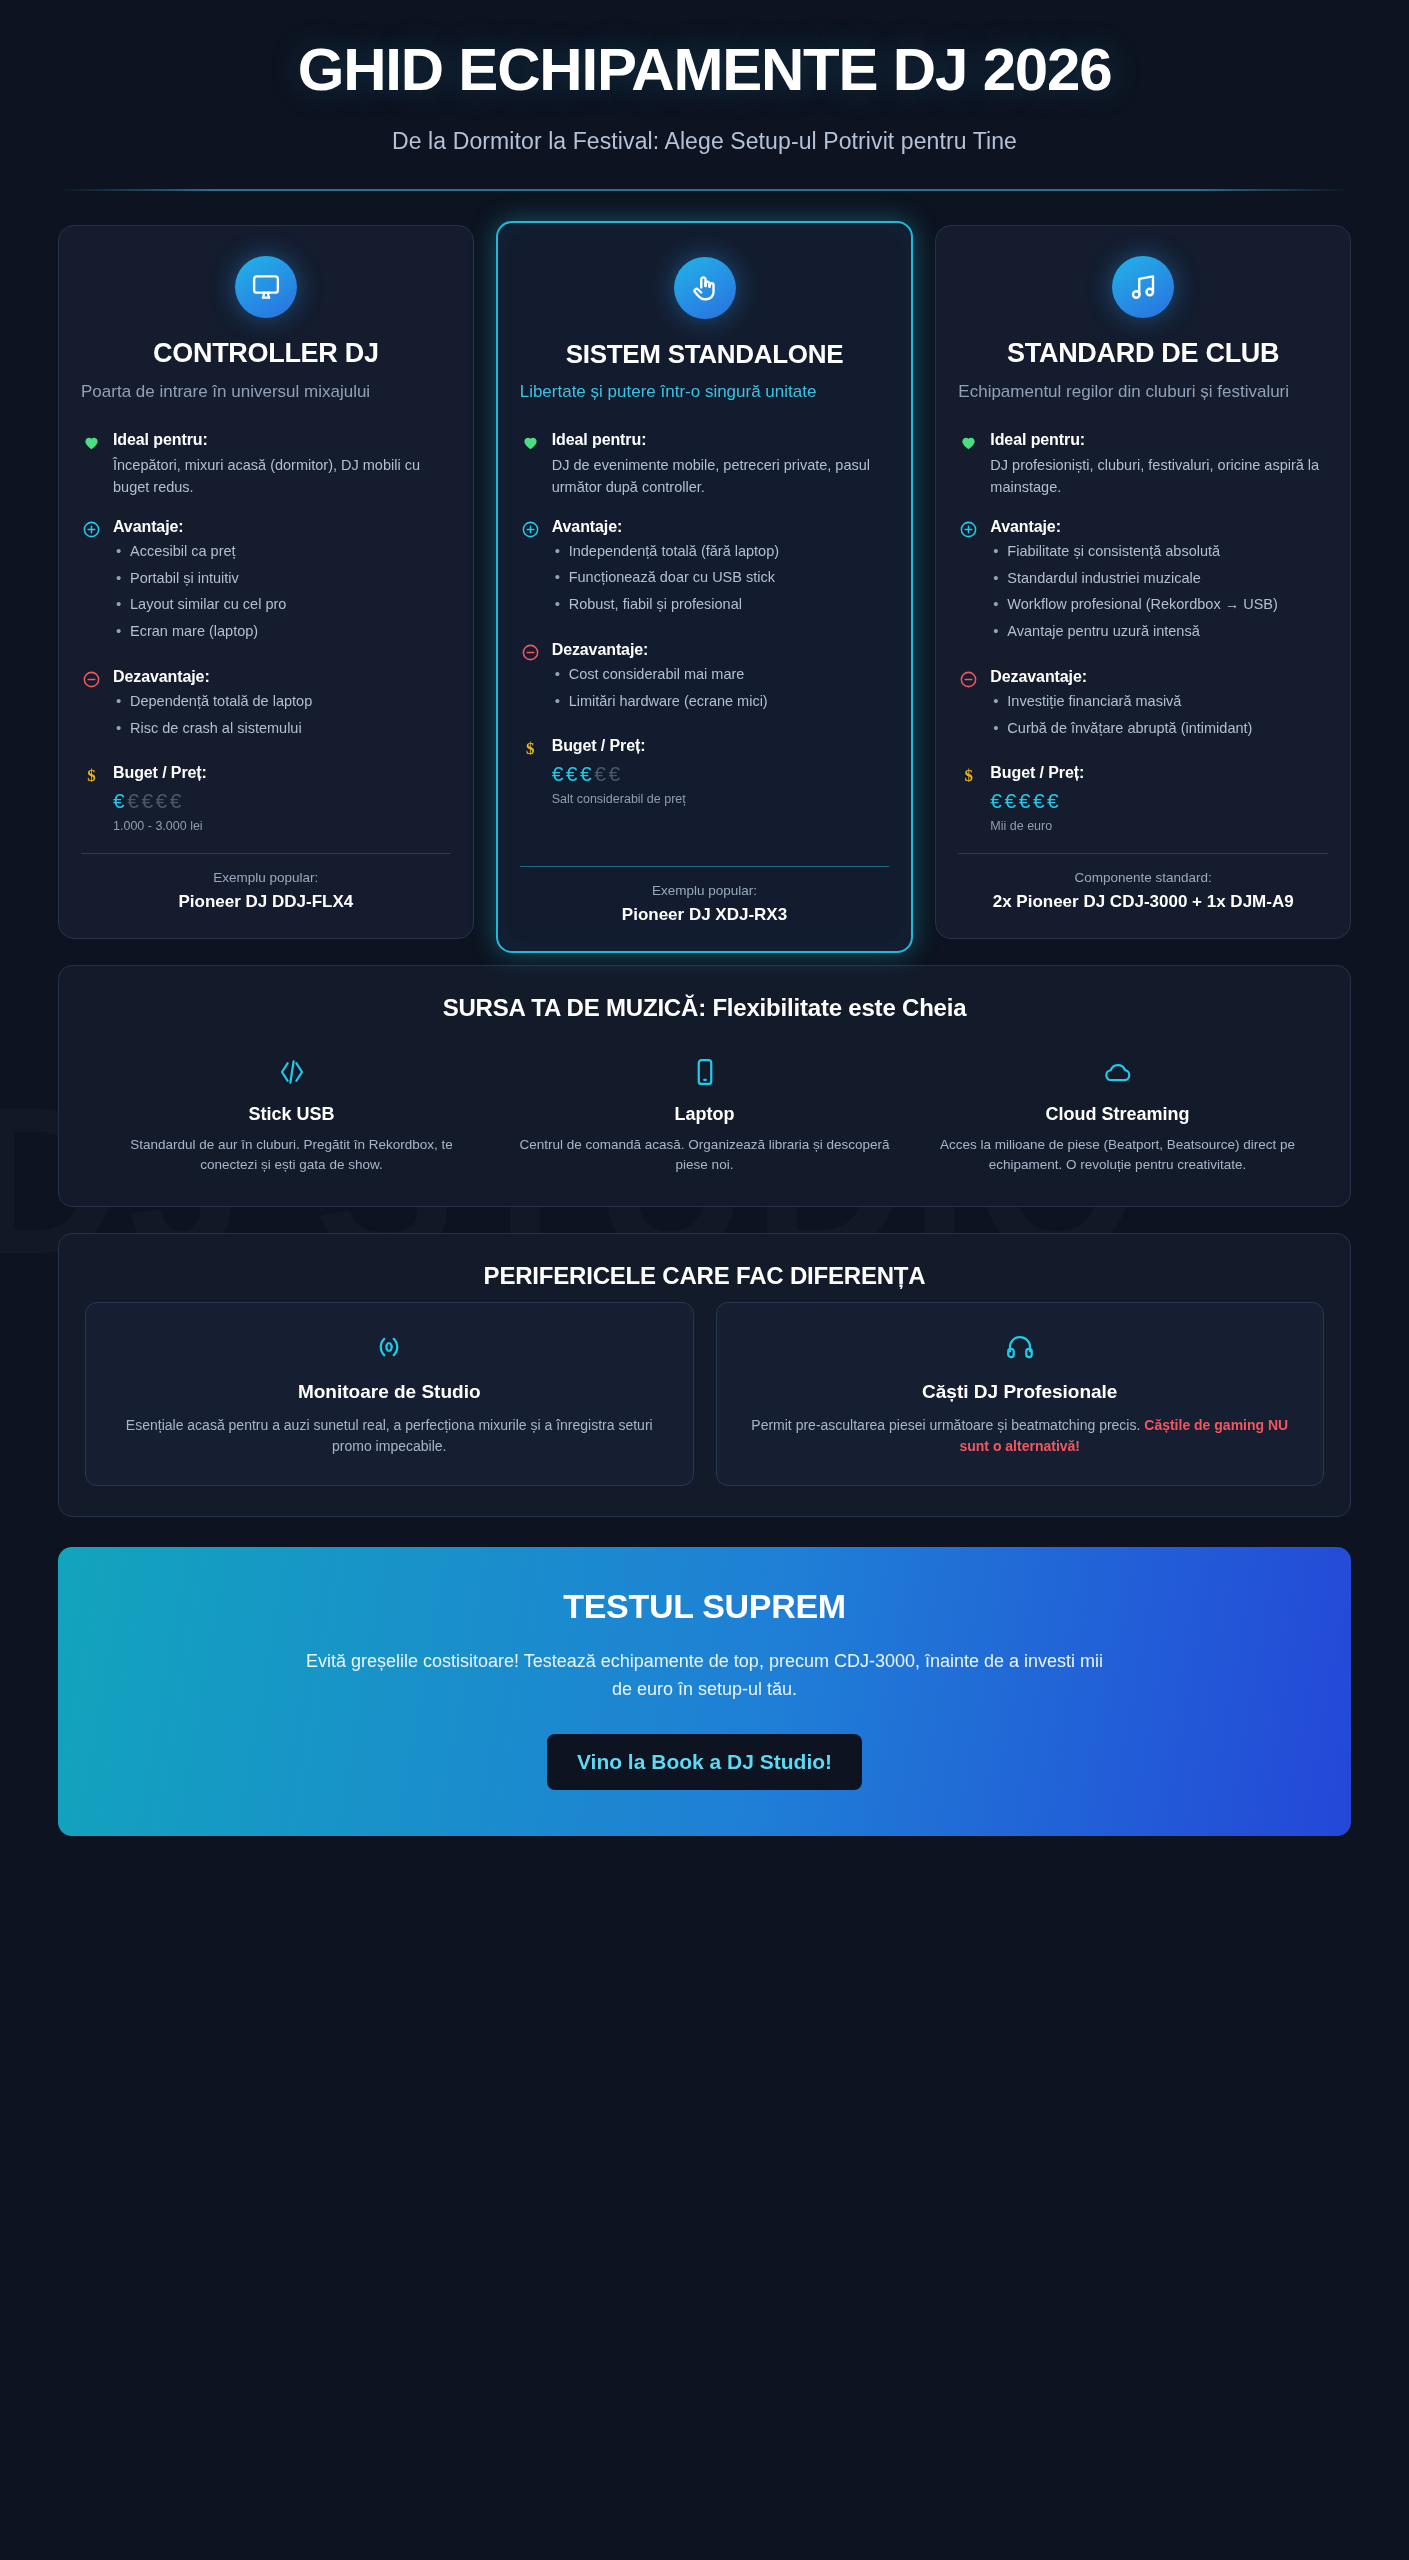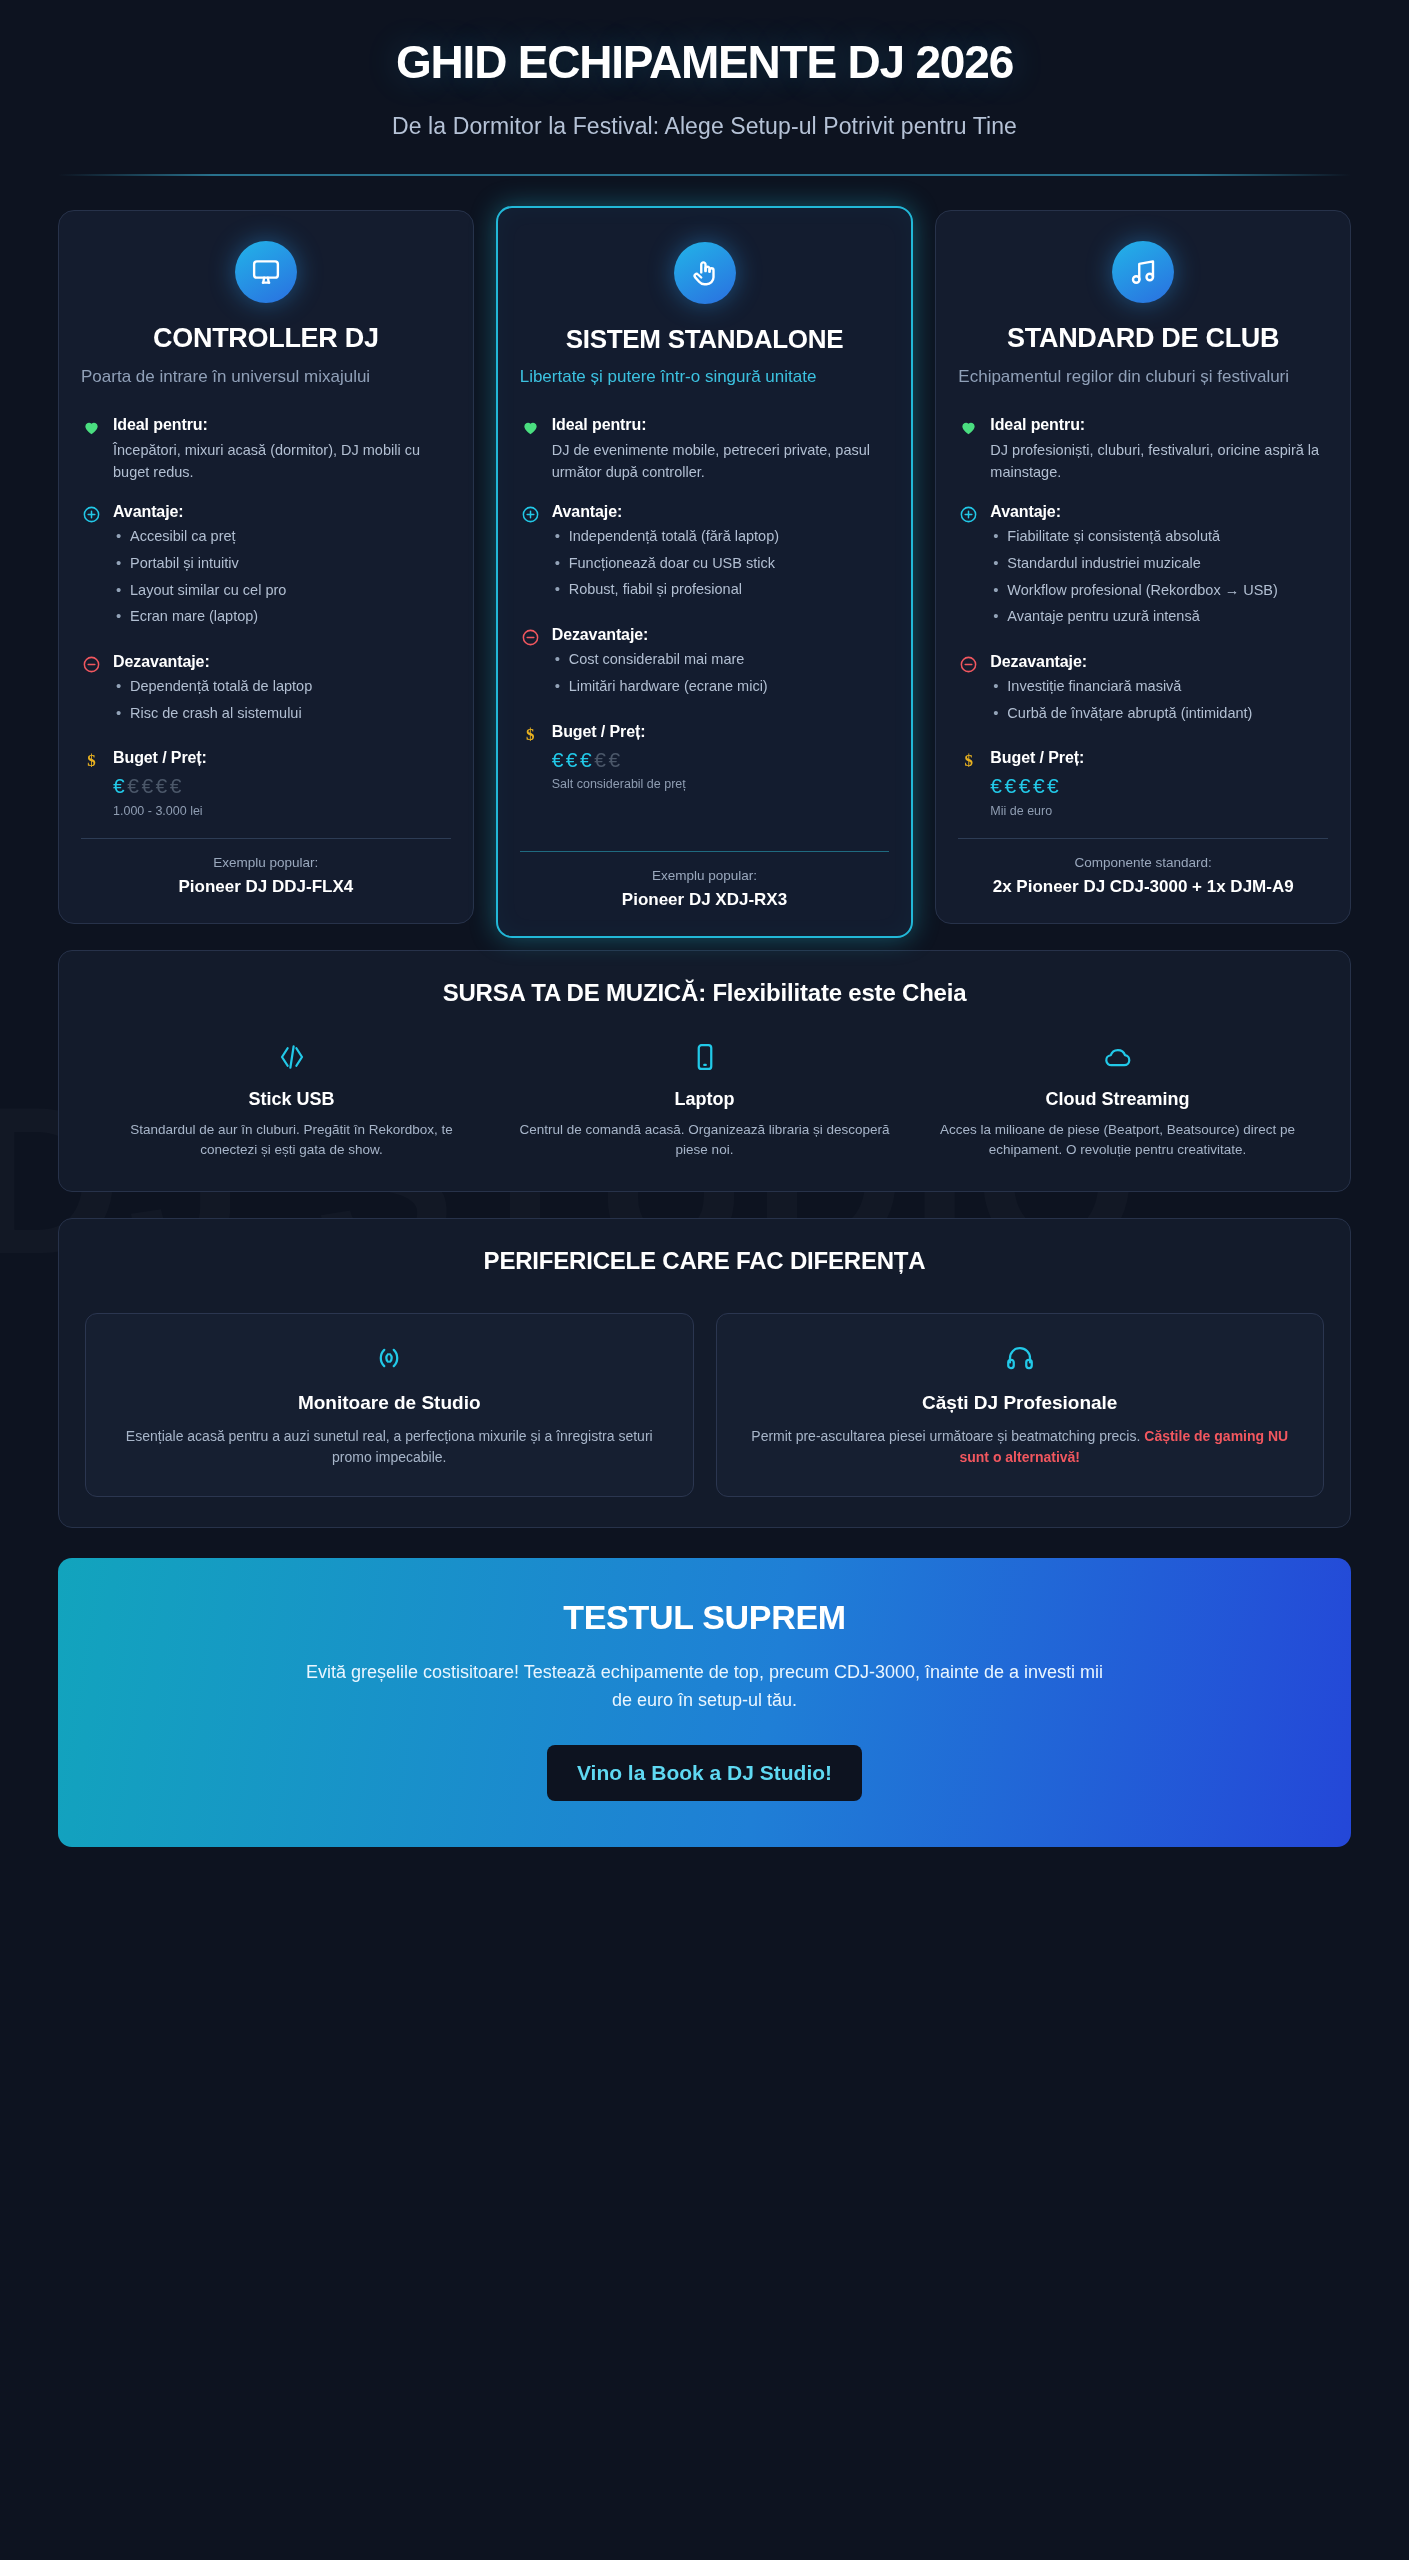--- a/index.html
+++ b/index.html
@@ -34,21 +34,21 @@
     pointer-events: none;
     user-select: none;
     z-index: 0;
   }
 
   .inner { position: relative; z-index: 2; padding: 0 58px; }
 
   
   .header { padding: 38px 0 0 0; text-align: center; }
   .main-title {
-    font-size: 46px;
+    font-size: 60px;
     font-weight: 800;
     color: #ffffff;
     letter-spacing: -1.2px;
     line-height: 1.06;
     text-shadow: 0 0 34px rgba(56,189,248,0.22);
   }
   .subtitle {
     margin-top: 26px;
     font-size: 23px;
     color: #b5c2d6;
@@ -186,21 +186,21 @@
   .src-grid {
     display: flex;
     margin-top: 30px;
   }
   .src-col { flex: 1 1 0; text-align: center; padding: 0 18px; }
   .src-ic { color: #22c9e8; height: 40px; display: flex; align-items: center; justify-content: center; }
   .src-ic svg { width: 30px; height: 30px; display: block; }
   .src-name { margin-top: 12px; font-size: 18px; font-weight: 700; color: #ffffff; }
   .src-desc { margin-top: 10px; font-size: 13.5px; line-height: 1.52; color: #a7b5c9; }
 
-  .peri-grid { display: flex; gap: 22px; margin-top: 38px; }
+  .peri-grid { display: flex; gap: 22px; margin-top: 12px; }
   .peri-card {
     flex: 1 1 0;
     background: #161f31;
     border: 1px solid #2b3650;
     border-radius: 12px;
     padding: 26px 24px 28px 24px;
     text-align: center;
   }
   .peri-ic { color: #22c9e8; height: 36px; display: flex; align-items: center; justify-content: center; }
   .peri-ic svg { width: 30px; height: 30px; display: block; }

